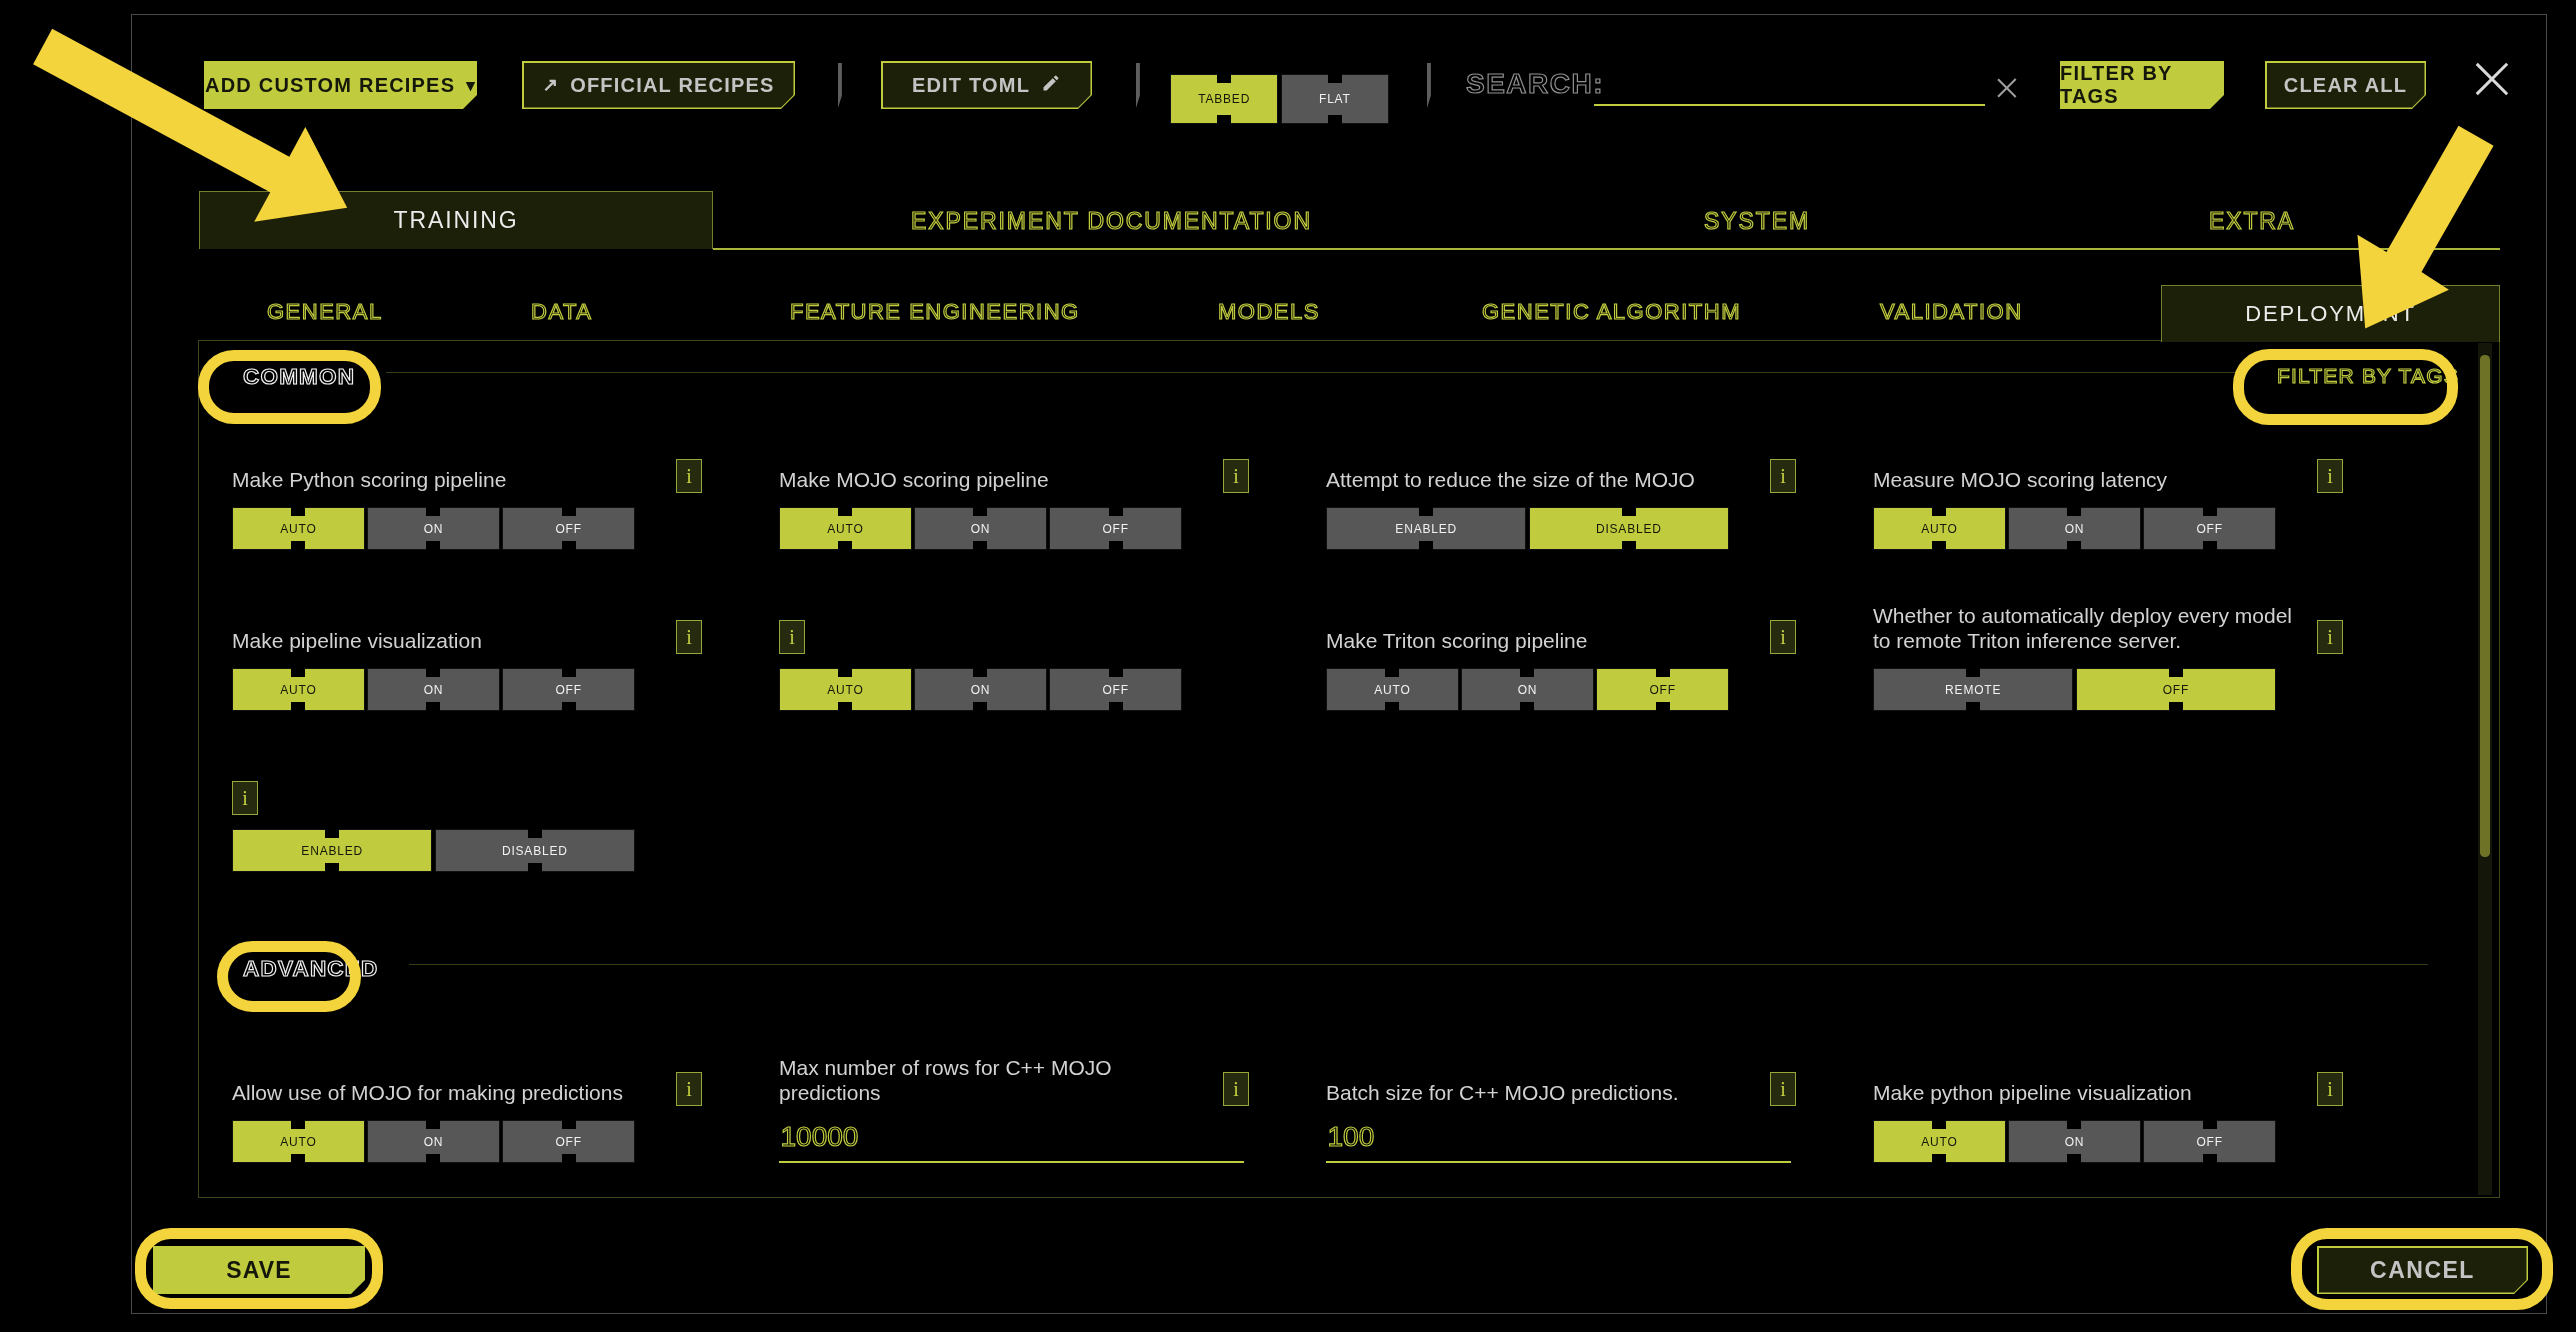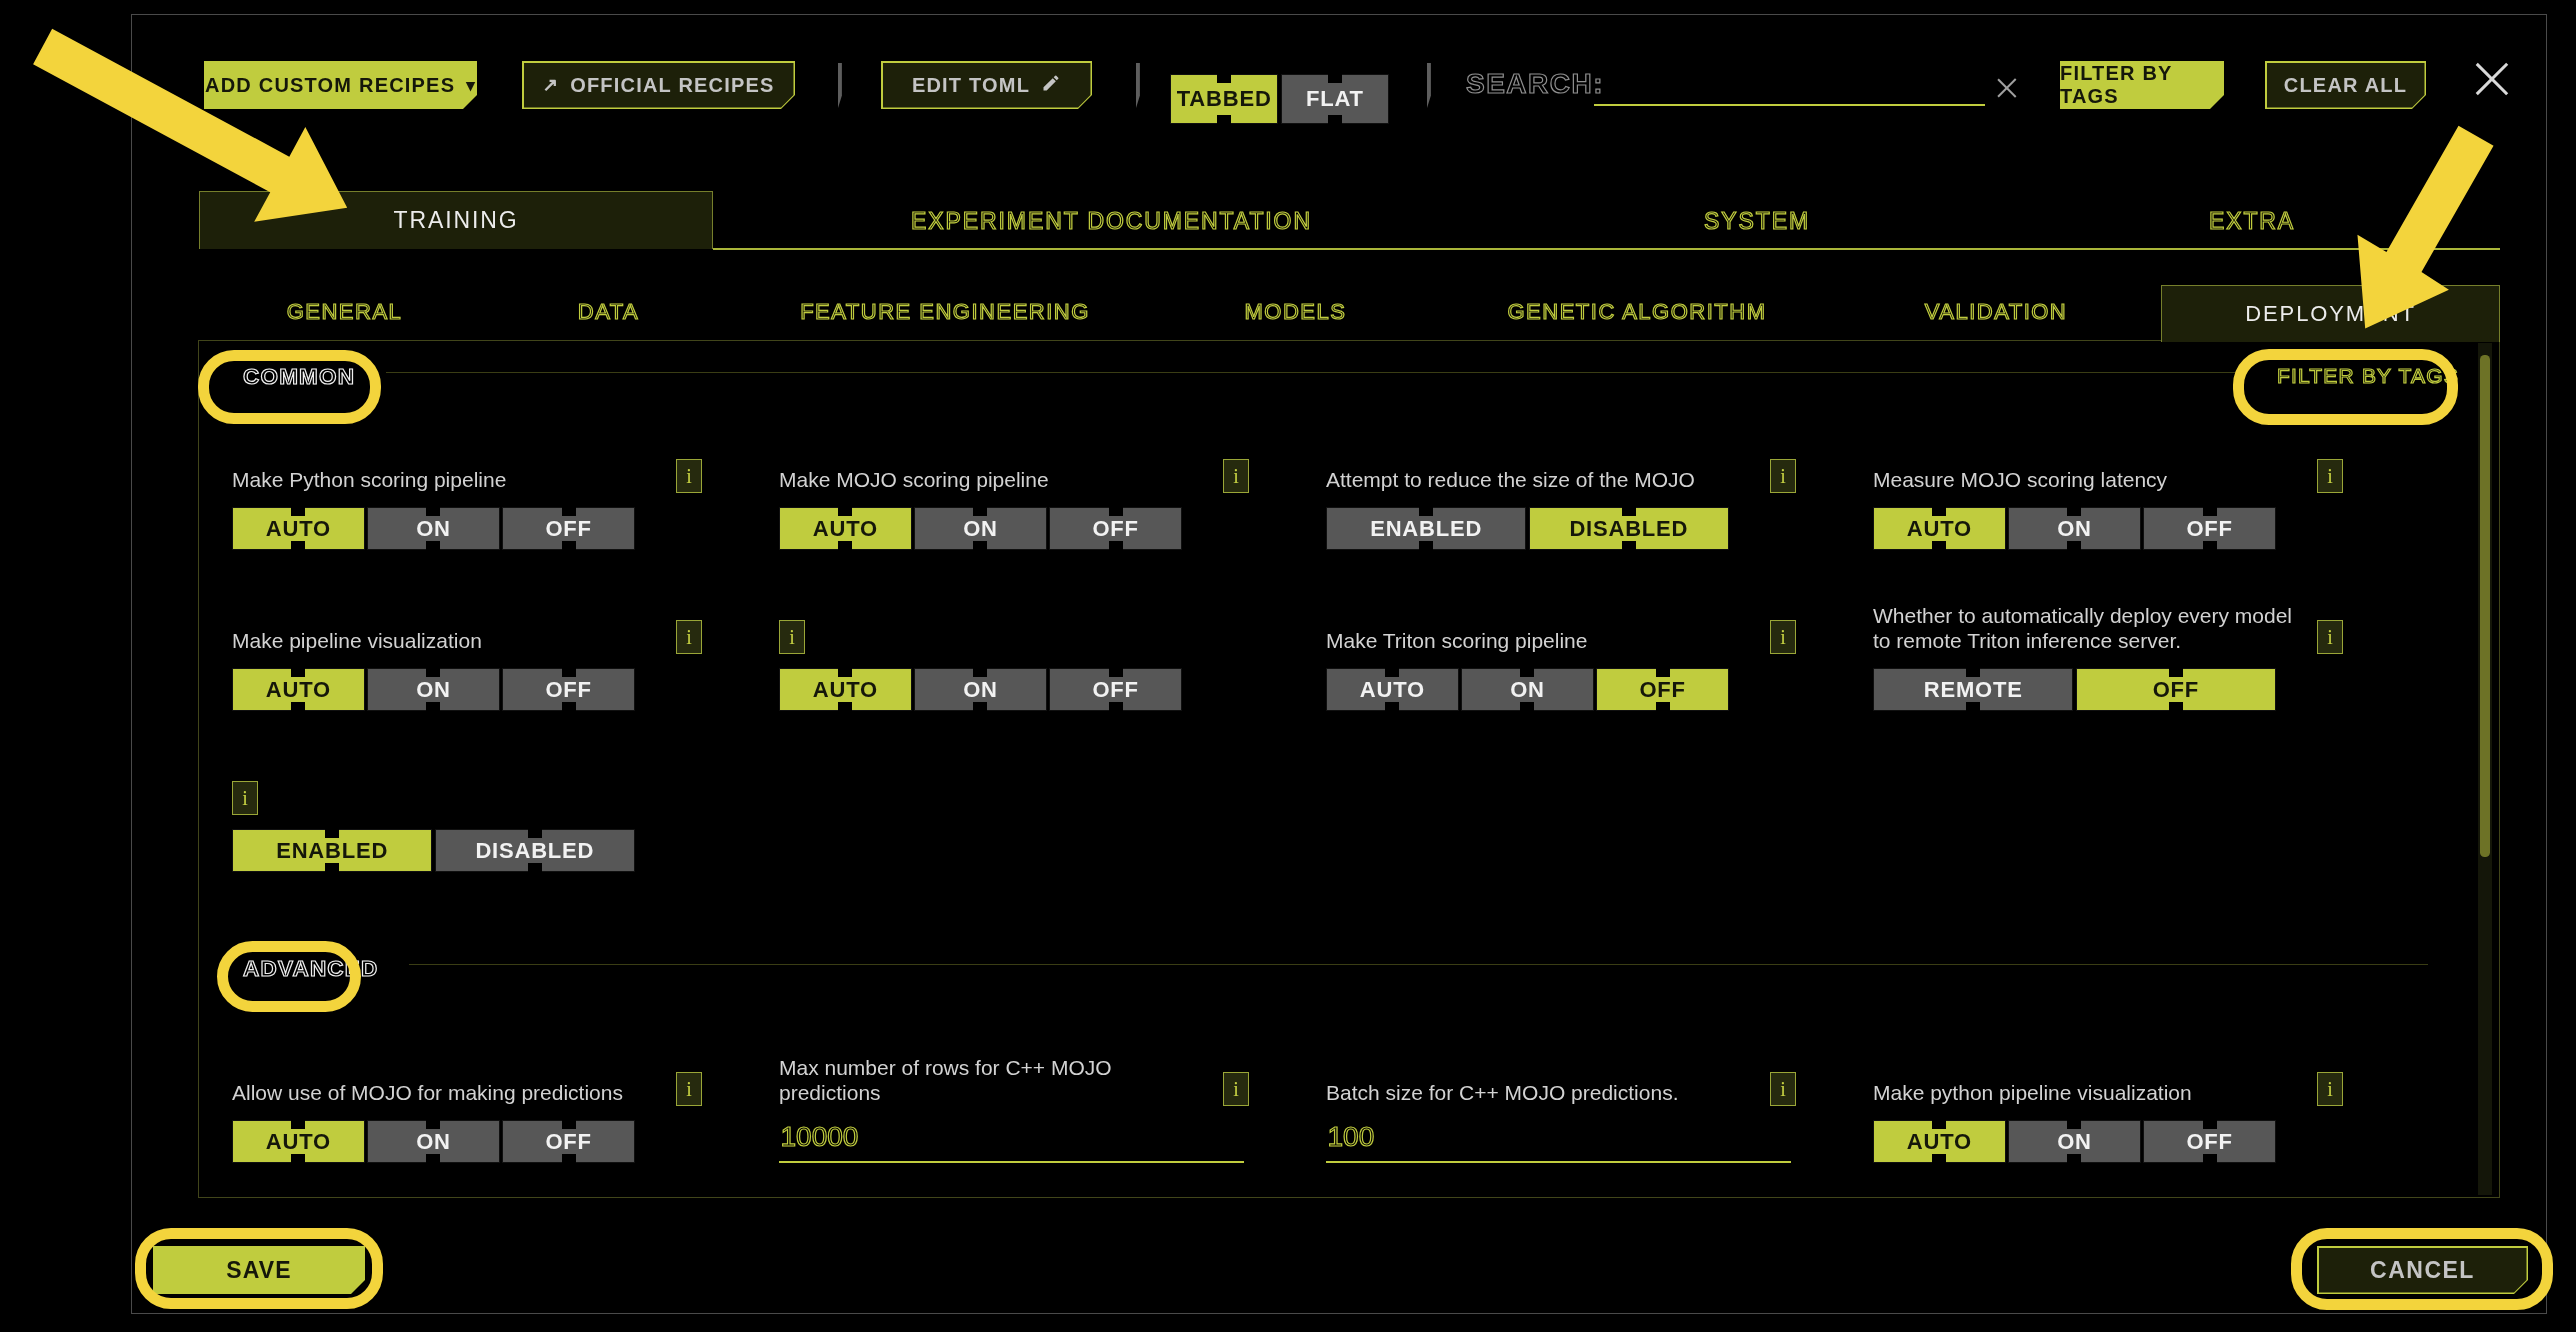--- a/index.html
+++ b/index.html
@@ -51,21 +51,21 @@
 
   
   .main-tab-active{position:absolute;left:199px;top:191px;width:514px;height:58px;
        background:var(--darkbtn);border:1.5px solid var(--tabborder);border-bottom:none;
        display:flex;align-items:center;justify-content:center;color:#ececec;font-size:23px;
        letter-spacing:1.9px;z-index:3;cursor:pointer}
   .main-underline{position:absolute;left:713px;top:248px;width:1787px;height:1.5px;background:#aab63a}
   .main-tab{position:absolute;top:208px;font-size:23px;color:var(--accent);letter-spacing:1.9px;
        text-align:center;cursor:pointer}
   .sub-tab{position:absolute;top:299px;font-size:22px;color:var(--accent);letter-spacing:1.5px;
-       text-align:center;cursor:pointer}
+       text-align:left;cursor:pointer}
   .sub-tab-active{position:absolute;left:2161px;top:285px;width:339px;height:57px;
        background:var(--darkbtn);border:1.5px solid var(--tabborder);border-bottom:none;
        display:flex;align-items:center;justify-content:center;color:#ececec;font-size:22px;
        letter-spacing:1.9px;z-index:3;cursor:pointer}
 
   
   .panel{position:absolute;left:198px;top:340px;width:2302px;height:858px;
        border:1.5px solid var(--panelborder);background:#000;z-index:1}
   .sec-header{position:absolute;left:243px;width:2216px;height:43px;display:flex;
        align-items:flex-start;z-index:2}
@@ -76,21 +76,21 @@
   .grid{position:absolute;left:232px;display:grid;grid-template-columns:repeat(4,547px);
        row-gap:36px;z-index:2}
   .cell{width:496px}
   .label-row{display:flex;align-items:flex-end;gap:22px;height:68px;width:470px}
   .s-label{flex:1;color:var(--graylabel);font-size:21px;line-height:25.6px;max-width:434px}
   .info-icon{width:26px;height:34px;flex:0 0 26px;background:#262a0e;border:1.5px solid #9aa637;
        color:#c6d243;font-size:20px;display:flex;align-items:center;justify-content:center;
        cursor:pointer;font-family:"Liberation Serif",serif}
   .toggle-group{display:flex;width:403px;height:43px;margin-top:14px}
   .seg{position:relative;flex:1;display:flex;align-items:center;justify-content:center;
-       background:var(--segg);color:#f2f2f2;font-size:22px;font-weight:bold;letter-spacing:0.8px;
+       background:var(--segg);color:#f2f2f2;font-size:12px;font-weight:normal;letter-spacing:0.8px;
        border:1.5px solid #101010;margin-right:2.3px;cursor:pointer}
   .seg:last-child{margin-right:0}
   .seg.sel{background:var(--accent);color:#15170a}
   .seg::before,.seg::after{content:"";position:absolute;left:50%;transform:translateX(-50%);
        width:14px;height:9.3px;background:#000}
   .seg::before{top:-1.5px}
   .seg::after{bottom:-1.5px}
   .num-input{display:block;width:465px;height:43px;margin-top:14px;background:transparent;
        border:none;border-bottom:2.3px solid var(--accent);color:var(--accent);font-size:28px;
        padding:0 0 6.2px 1.5px;outline:none;font-family:"Liberation Sans",sans-serif;}

